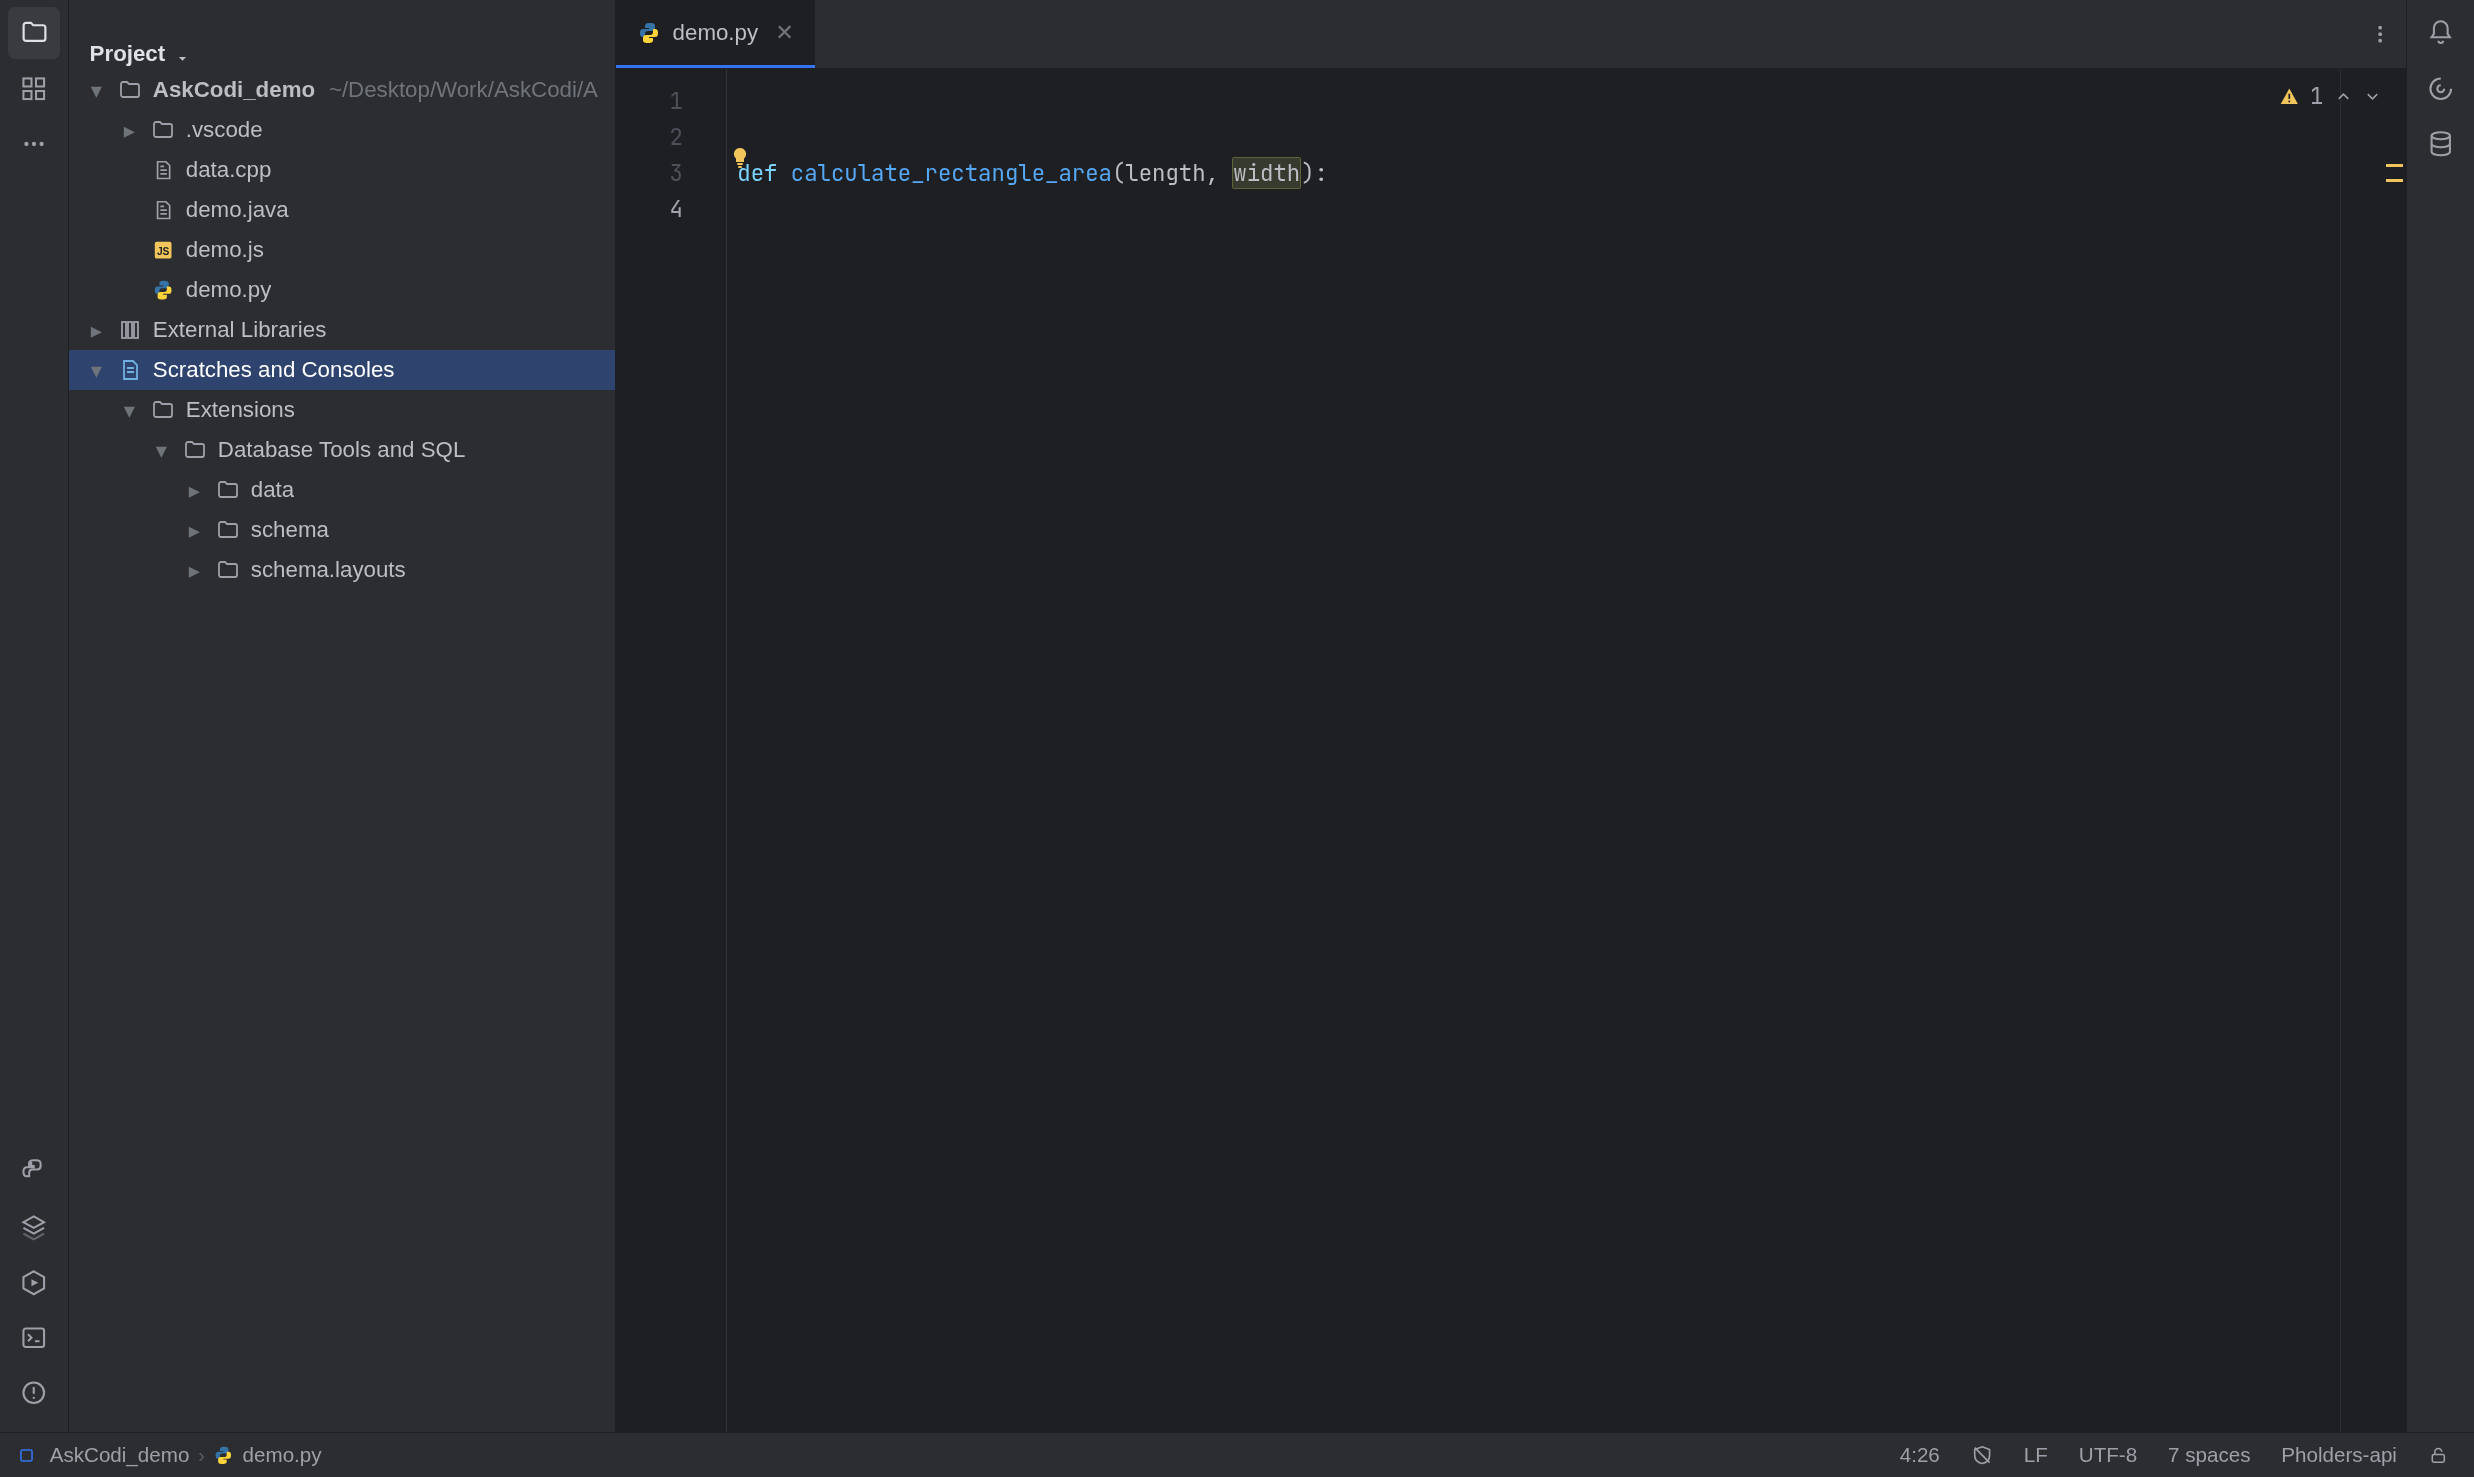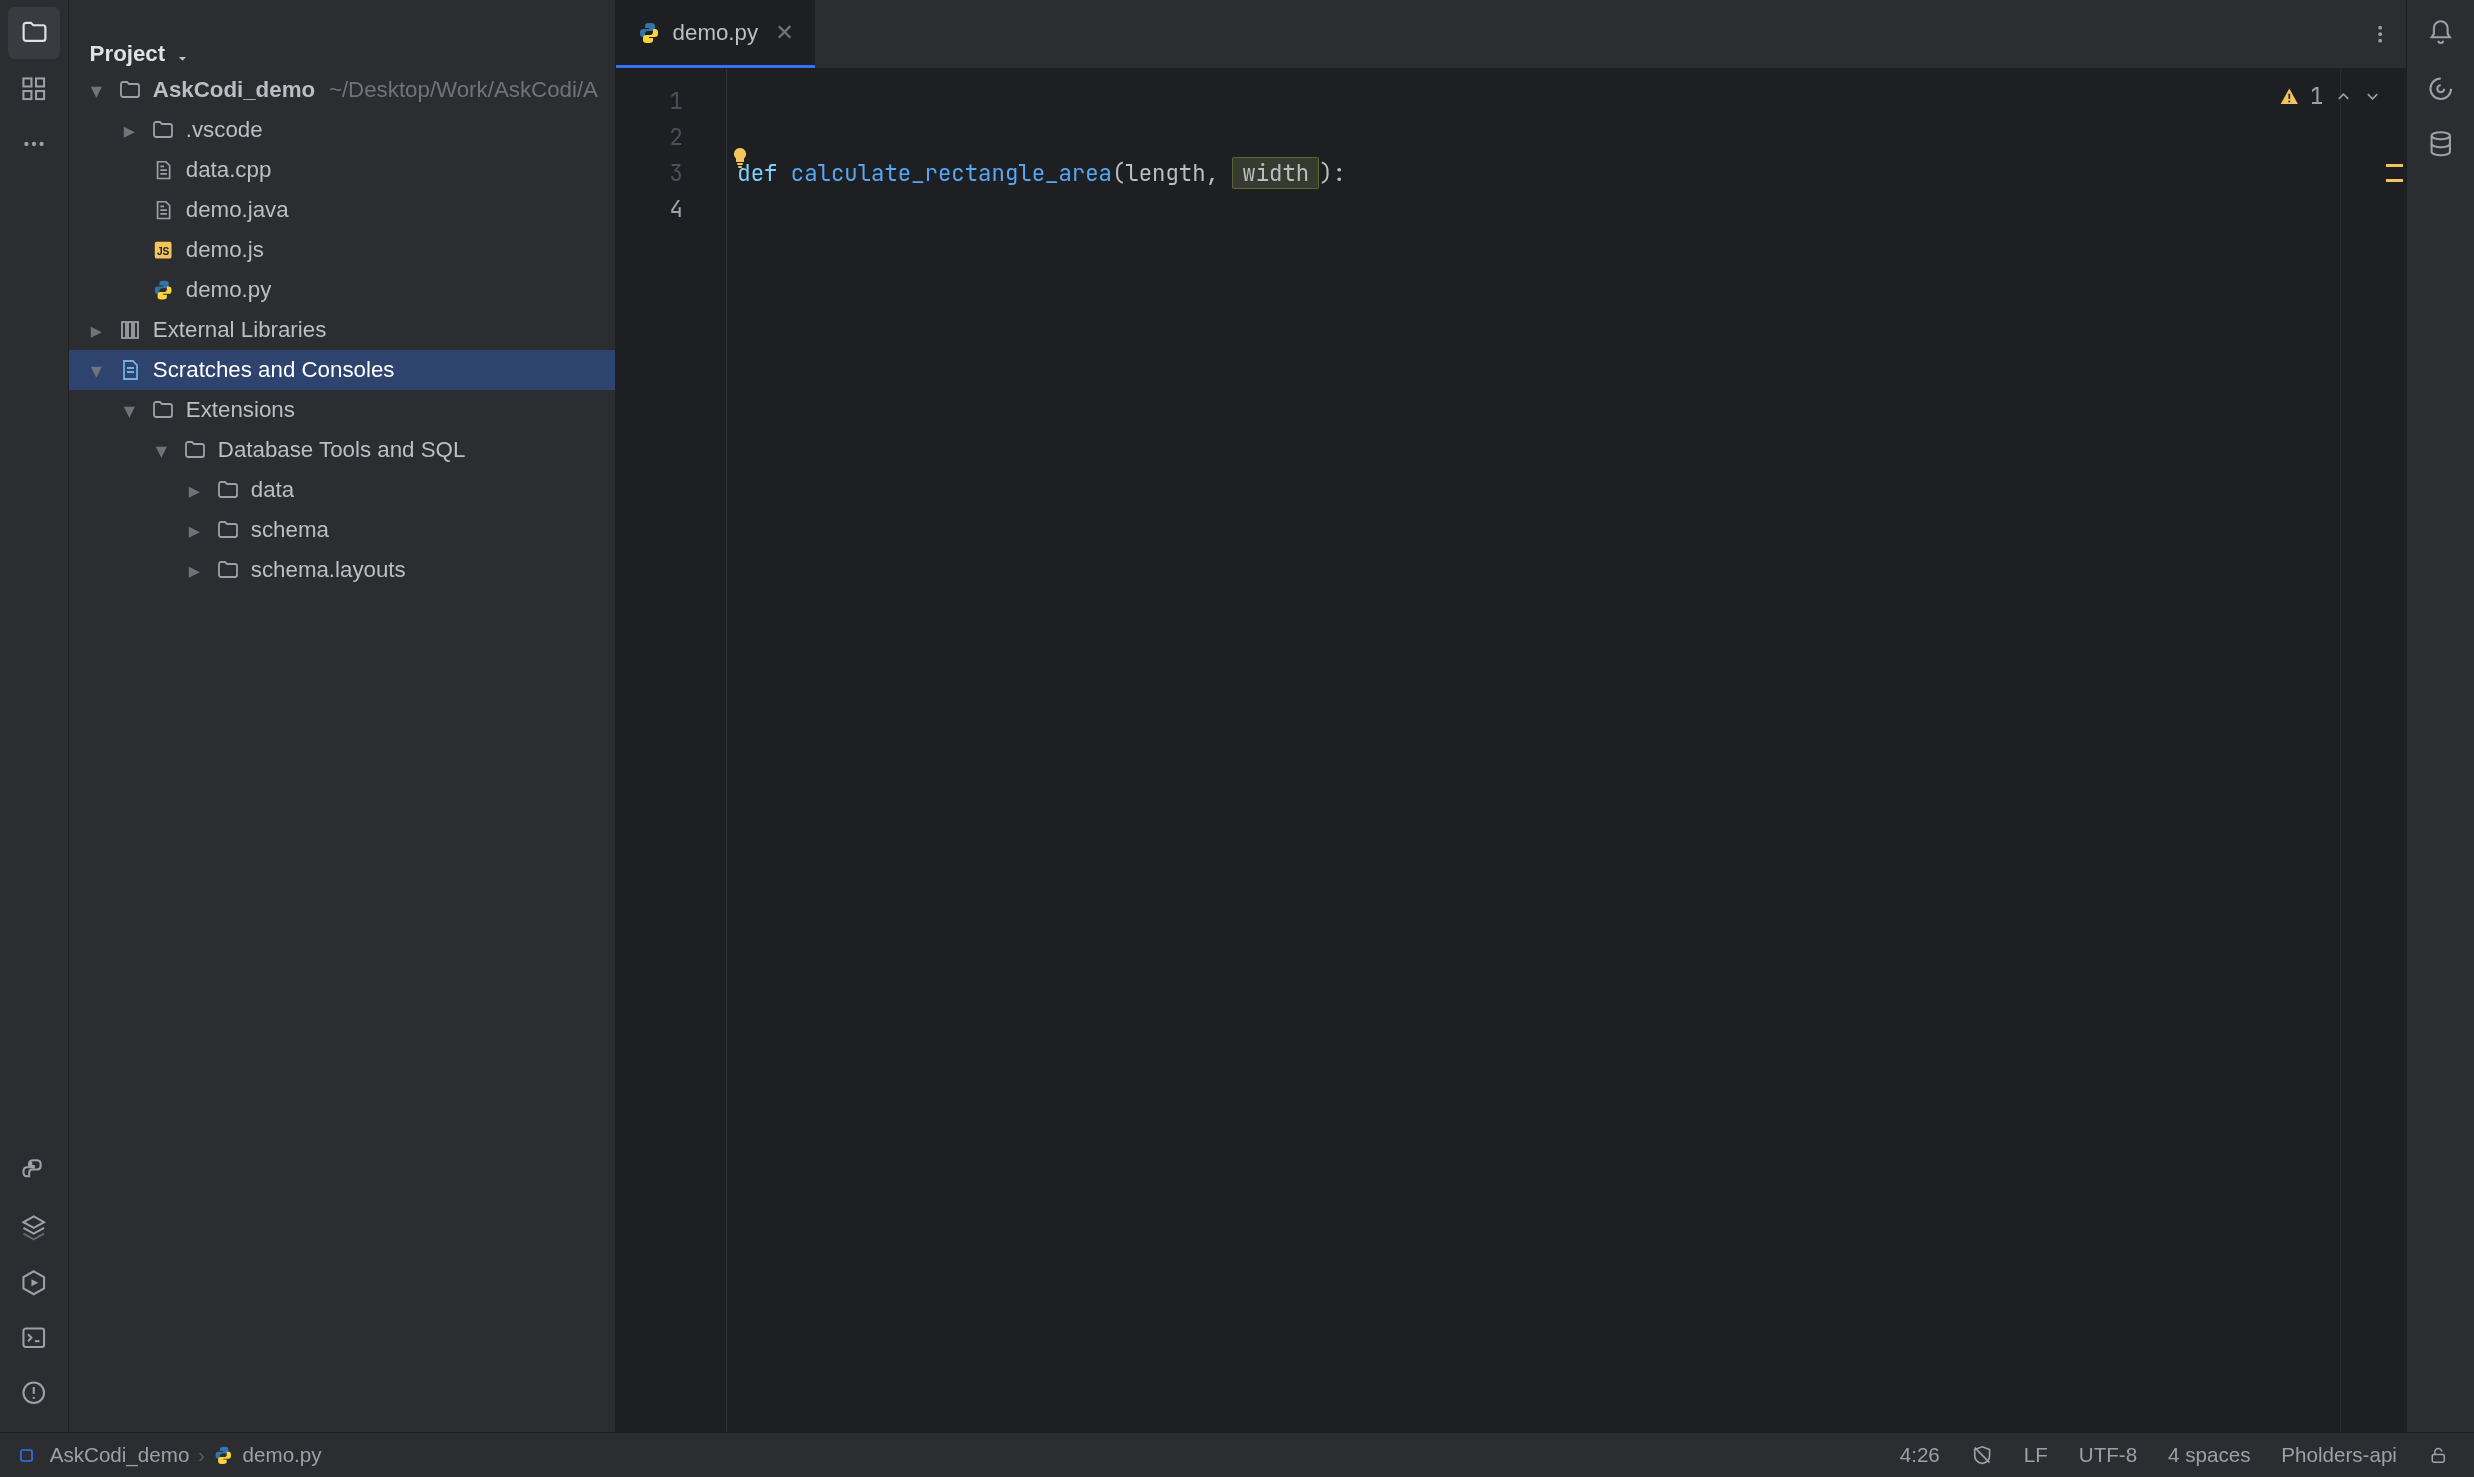--- a/index.html
+++ b/index.html
@@ -110,21 +110,21 @@
   position: relative;
   font-family: "JetBrains Mono", Menlo, Consolas, monospace;
   font-size: 22.3px;
   padding-top: 13.7px;
   border-left: 0.9px solid #313438;
 }
 .cline { height: 36px; line-height: 36px; padding-left: 10.3px; white-space: pre; }
 .cline.hl { background: #26282e; }
 .kw { color: #7dd3fc; }
 .fn { color: #56a8f5; }
-.hlbox { background: #373a2e; border: 0.9px solid #5f6335; border-radius: 1.7px; padding: 0 9px; }
+.hlbox { background: #373a2e; border: 0.9px solid #5f6335; border-radius: 1.7px; padding: 0 0; }
 
 .inspect {
   position: absolute; top: 12px; right: 24px;
   display: flex; align-items: center; gap: 10.3px;
   color: #9da0a8;
 }
 .inspect .warn { color: #f2c55c; }
 .margin-line { position: absolute; top: 0; bottom: 0; right: 65px; width: 0.9px; background: #2b2d30; }
 
 .minimap-marks {
@@ -499,21 +499,21 @@
   <div class="status-spacer"></div>
   <span class="item">4:26</span>
   <span class="item">
     <svg width="22.3" height="22.3" viewBox="0 0 24 24" fill="none" stroke="#9da0a8" stroke-width="1.8">
         <path d="M12 3l8 3v6c0 5-3.5 8-8 9-4.5-1-8-4-8-9V6l8-3z"></path>
         <path d="M4 4l16 16"></path>
       </svg>
   </span>
   <span class="item">LF</span>
   <span class="item">UTF-8</span>
-  <span class="item">4 spaces</span>
+  <span class="item">7 spaces</span>
   <span class="item">Pholders-api</span>
   <span class="item">
     <svg width="20.6" height="20.6" viewBox="0 0 24 24" fill="none" stroke="#9da0a8" stroke-width="1.8">
         <rect x="5" y="11" width="14" height="9" rx="2"></rect>
         <path d="M8 11V8a4 4 0 0 1 8 0"></path>
       </svg>
   </span>
 </div>
 
 

